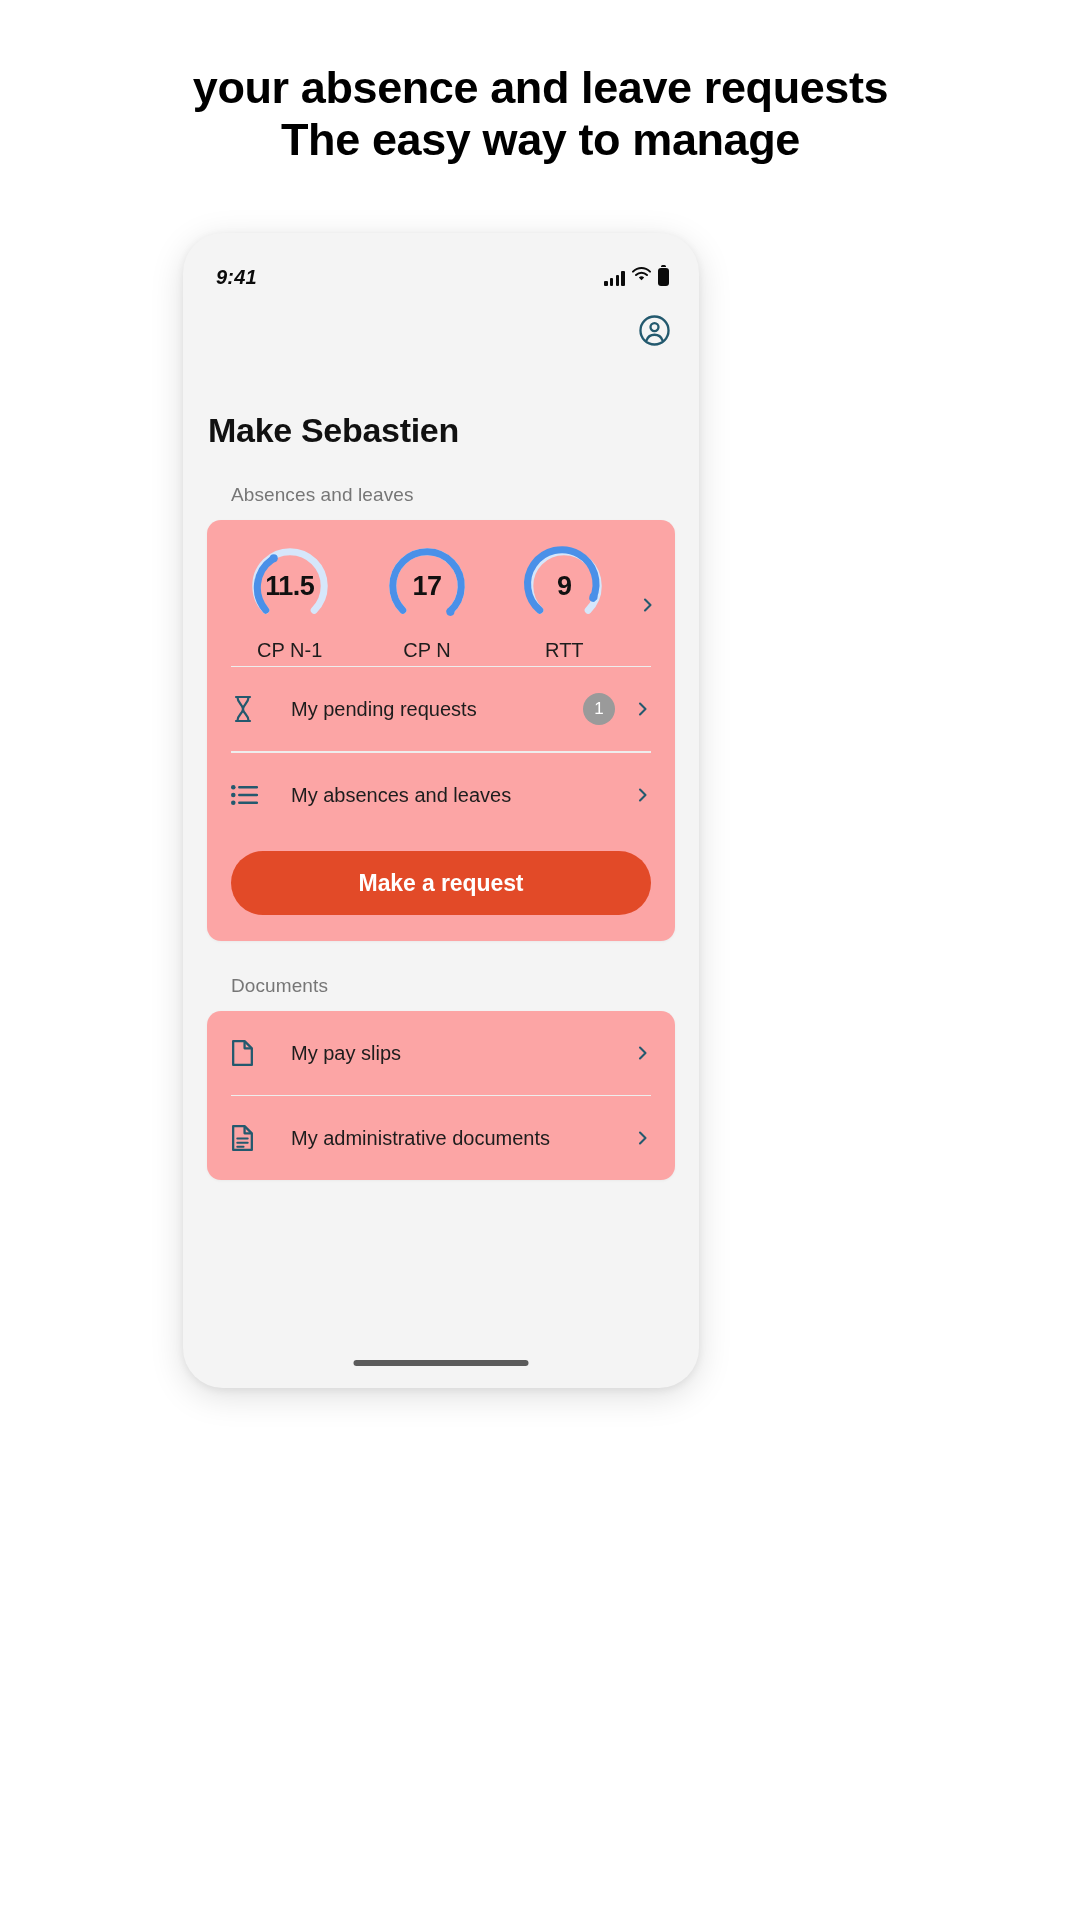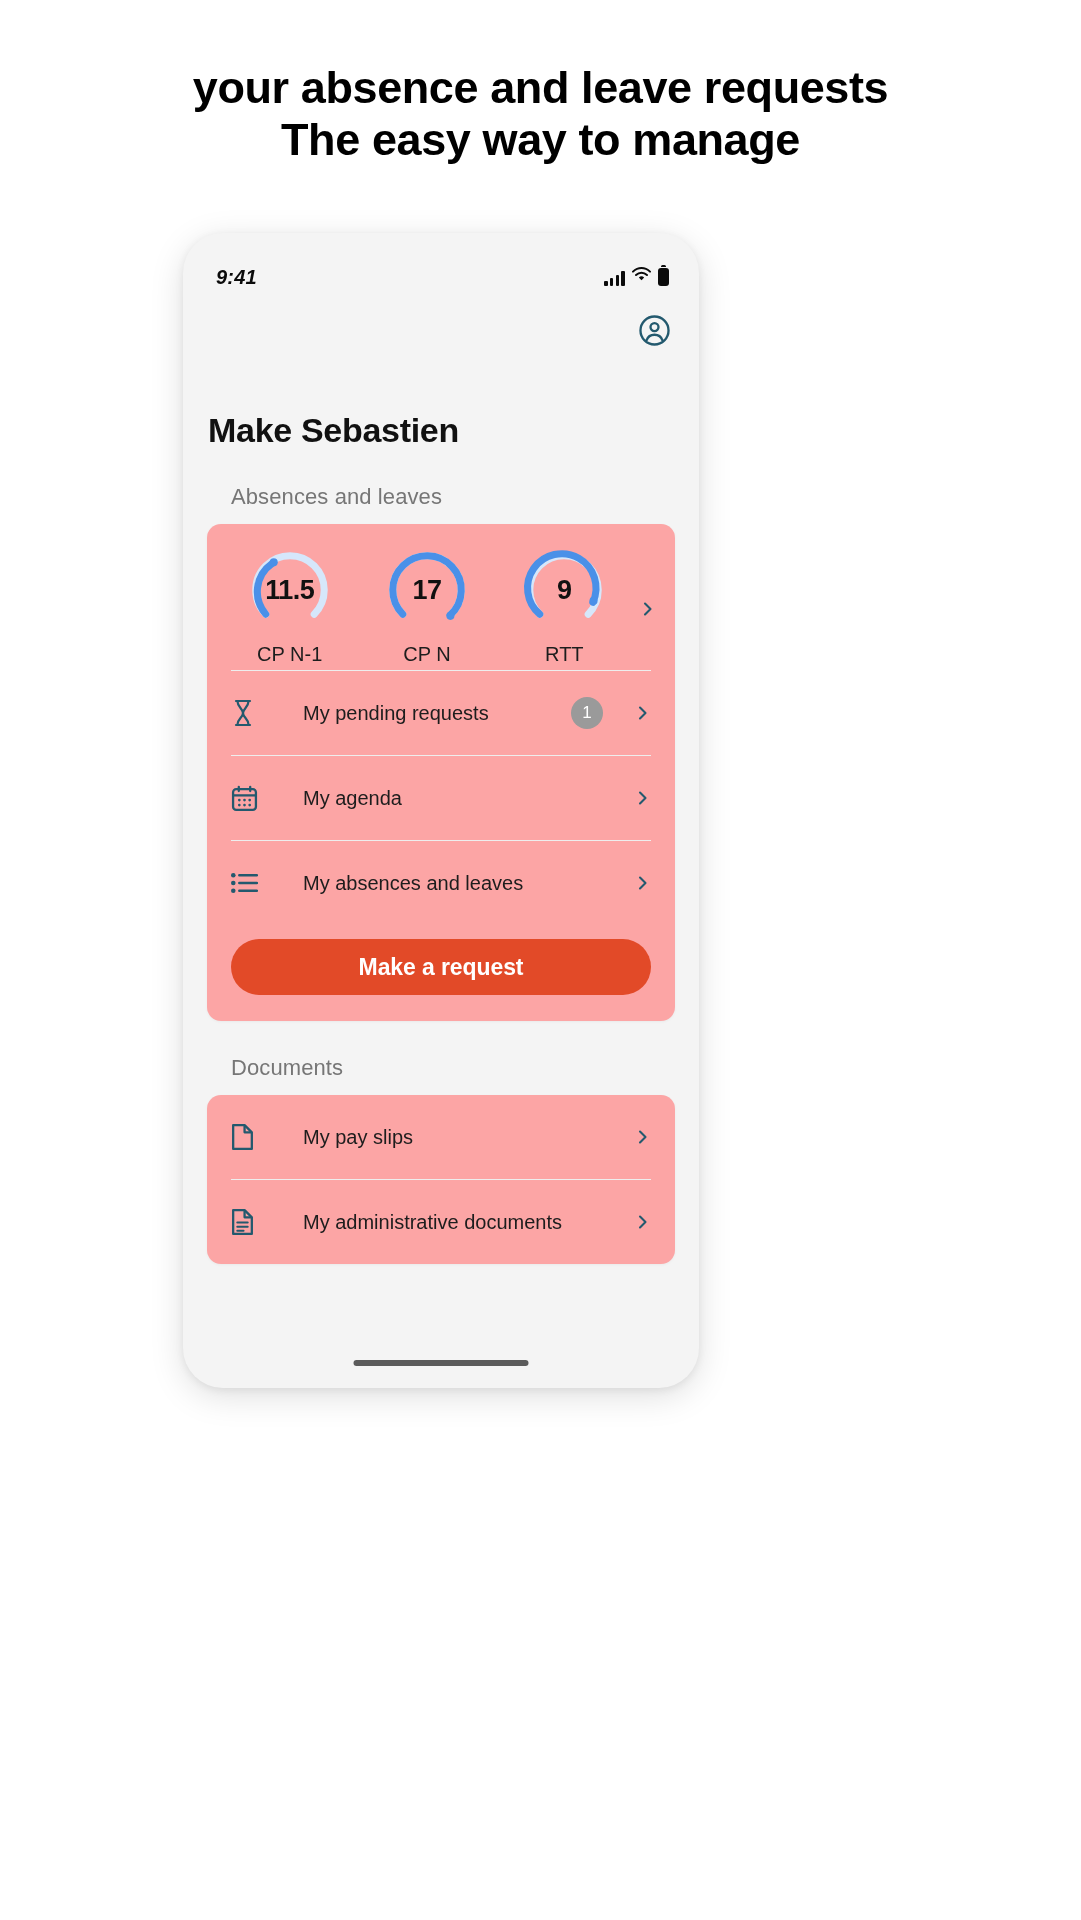--- a/index.html
+++ b/index.html
@@ -112,21 +112,21 @@
     font-size: 34px;
     font-weight: bold;
     color: #111111;
     letter-spacing: -0.3px;
     padding-left: 1px;
   }
 
   .section-label {
     margin-top: 34px;
     margin-bottom: 14px;
-    font-size: 22px;
+    font-size: 19px;
     color: #767676;
     padding-left: 24px;
     letter-spacing: 0.1px;
   }
 
   .card {
     background: #fca5a5;
     border-radius: 14px;
     box-shadow: 0 1px 3px rgba(0,0,0,0.045);
   }
@@ -185,21 +185,21 @@
     background: #eeeeee;
     margin: 0 24px;
   }
 
   
   .menu-row {
     display: flex;
     align-items: center;
     height: 84px;
     padding: 0 24px;
-    gap: 16px;
+    gap: 4px;
   }
   .menu-icon {
     width: 42px;
     display: flex;
     align-items: center;
     justify-content: flex-start;
   }
   .menu-icon svg { display: block; }
   .menu-label {
     flex: 1;
@@ -220,21 +220,21 @@
     margin-right: 16px;
     padding: 0 9px;
   }
   .chevron { width: 16px; height: 16px; display: block; }
 
   
   .cta-wrap { padding: 14px 24px 26px 24px; }
   .cta {
     display: block;
     width: 100%;
-    height: 56px;
+    height: 64px;
     border: none;
     border-radius: 36px;
     background: #e24a28;
     color: #ffffff;
     font-size: 23px;
     font-weight: bold;
     font-family: "Liberation Sans", sans-serif;
     cursor: pointer;
     letter-spacing: -0.1px;
   }
@@ -361,41 +361,20 @@
           <span class="badge">1</span>
           <span>
             <svg class="chevron" viewBox="0 0 16 16" fill="none">
               <path d="M5 2.5 10.5 8 5 13.5" stroke="#23596e" stroke-width="2.1" stroke-linecap="round" stroke-linejoin="round"></path>
             </svg>
           </span>
         </div>
 
         <div class="divider"></div>
 
-        <div class="menu-row">
-          <span class="menu-icon">
-            <svg width="27" height="27" viewBox="0 0 26 26" fill="none">
-              <rect x="2" y="4" width="22" height="20" rx="3" stroke="#23596e" stroke-width="2.2"></rect>
-              <path d="M2 10h22" stroke="#23596e" stroke-width="2.2"></path>
-              <path d="M7.5 1.8v4M18.5 1.8v4" stroke="#23596e" stroke-width="2.2" stroke-linecap="round"></path>
-              <circle cx="8" cy="14.5" r="1.3" fill="#23596e"></circle>
-              <circle cx="13" cy="14.5" r="1.3" fill="#23596e"></circle>
-              <circle cx="18" cy="14.5" r="1.3" fill="#23596e"></circle>
-              <circle cx="8" cy="19.3" r="1.3" fill="#23596e"></circle>
-              <circle cx="13" cy="19.3" r="1.3" fill="#23596e"></circle>
-              <circle cx="18" cy="19.3" r="1.3" fill="#23596e"></circle>
-            </svg>
-          </span>
-          <span class="menu-label">My agenda</span>
-          <span>
-            <svg class="chevron" viewBox="0 0 16 16" fill="none">
-              <path d="M5 2.5 10.5 8 5 13.5" stroke="#23596e" stroke-width="2.1" stroke-linecap="round" stroke-linejoin="round"></path>
-            </svg>
-          </span>
-        </div>
 
         <div class="divider"></div>
 
         <div class="menu-row">
           <span class="menu-icon">
             <svg width="27" height="22" viewBox="0 0 26 21" fill="none">
               <circle cx="2.2" cy="3" r="2.2" fill="#23596e"></circle>
               <circle cx="2.2" cy="10.5" r="2.2" fill="#23596e"></circle>
               <circle cx="2.2" cy="18" r="2.2" fill="#23596e"></circle>
               <path d="M8 3h17M8 10.5h17M8 18h17" stroke="#23596e" stroke-width="2.4" stroke-linecap="round"></path>

